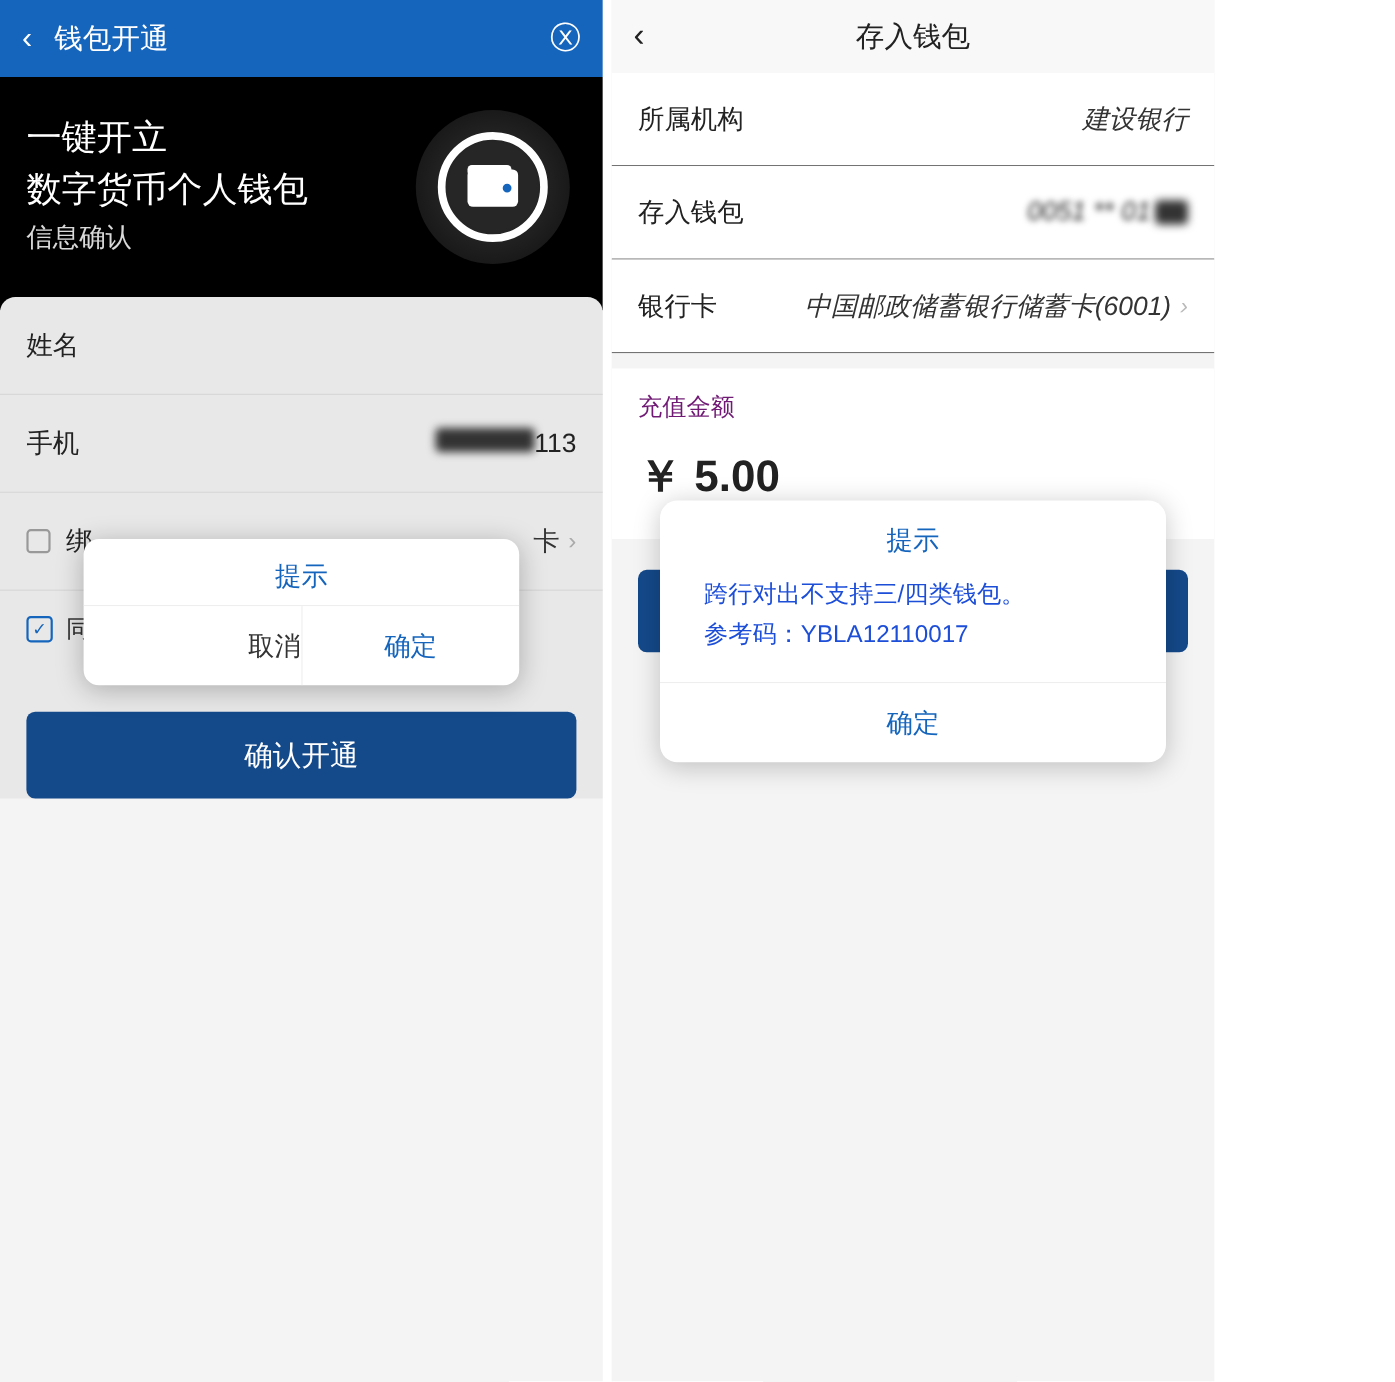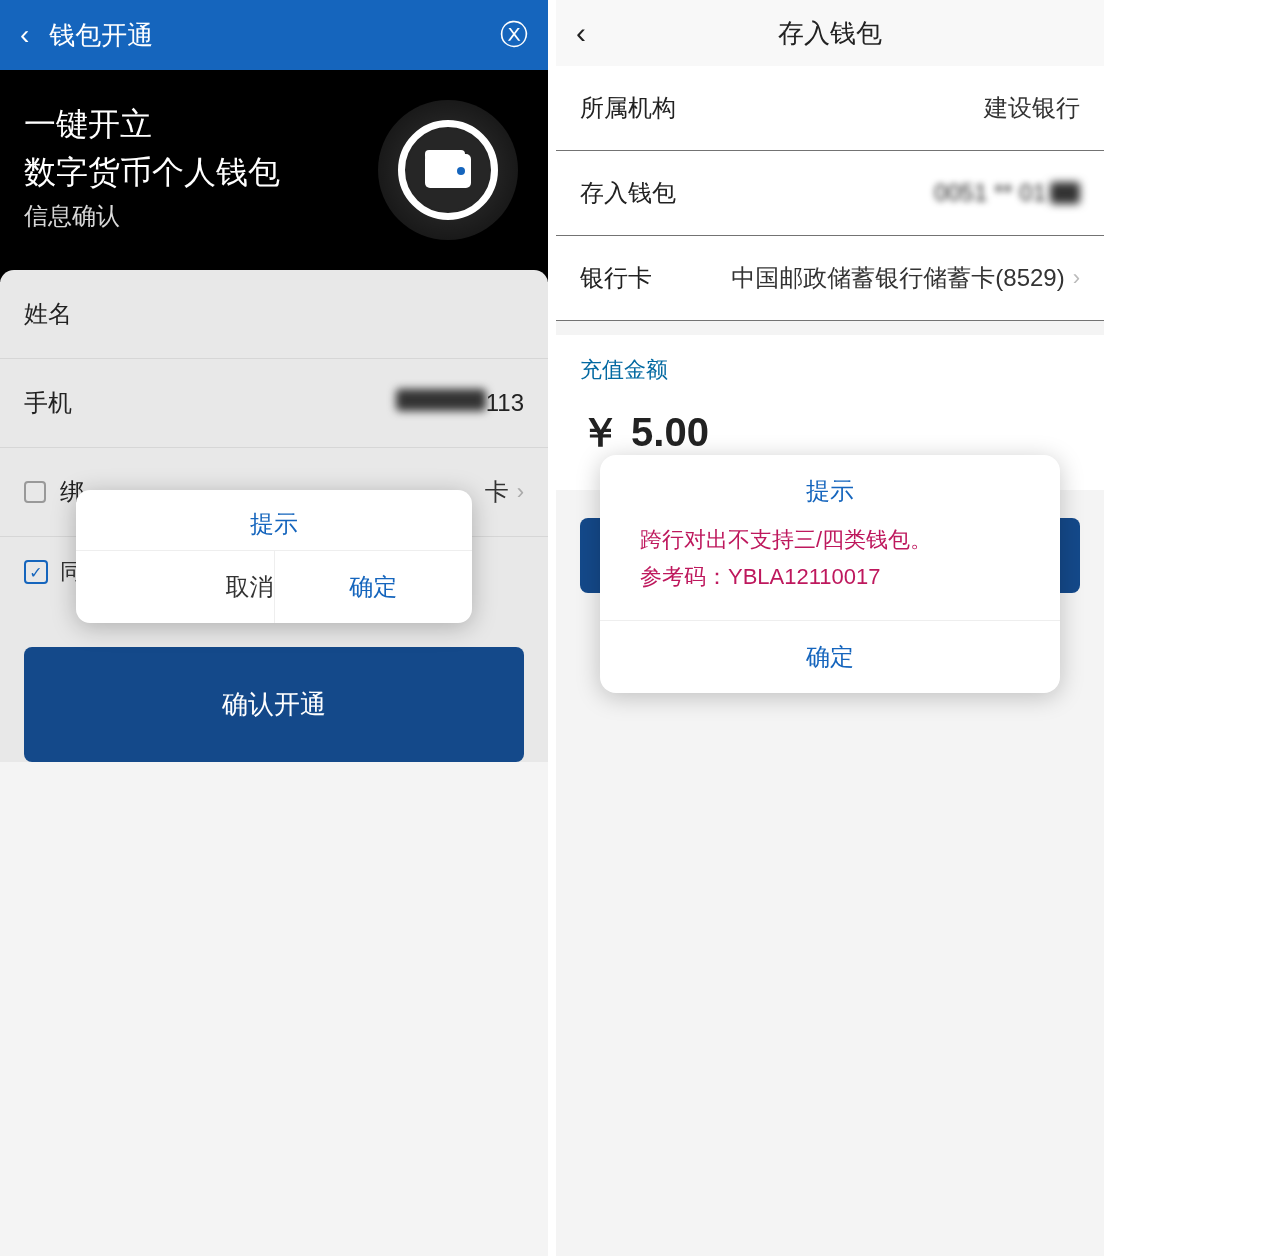--- a/index.html
+++ b/index.html
@@ -27,55 +27,55 @@
     .form-card { background: #e8e8e8; border-radius: 14px 14px 0 0; margin-top: -12px; position: relative; }
     .form-row { display: flex; align-items: center; padding: 28px 24px; border-bottom: 1px solid #d6d6d6; font-size: 24px; color: #333; justify-content: flex-end; }
     .form-label { flex: 1; color: #222; }
     .form-value { color: #222; }
     .chev { color: #aaa; margin-left: 8px; font-size: 22px; }
 
     .agree-row { display: flex; align-items: center; padding: 20px 24px; font-size: 22px; color: #333; }
     .checkbox { width: 24px; height: 24px; border: 2px solid #1565bd; border-radius: 4px; margin-right: 12px; display: inline-flex; align-items: center; justify-content: center; color: #1565bd; font-size: 16px; }
     .link-blue { color: #1565bd; }
 
-    .confirm-btn { margin: 40px 24px; background: #14498a; color: #fff; font-size: 26px; padding: 40px; border-radius: 8px; text-align: center; }
+    .confirm-btn { margin: 40px 24px; background: #14498a; color: #fff; font-size: 26px; padding: 22px; border-radius: 8px; text-align: center; }
 
     .dialog-left {
       position: absolute; left: 76px; top: 490px; width: 396px;
       background: #fff; border-radius: 14px; box-shadow: 0 4px 24px rgba(0,0,0,0.25);
       z-index: 10; overflow: hidden;
     }
     .dialog-title { color: #1565bd; text-align: center; font-size: 24px; padding: 18px 0 10px; }
     .dialog-msg { color: #222; text-align: center; font-size: 22px; padding: 10px 20px 24px; }
     .dialog-btns { display: flex; border-top: 1px solid #eee; }
     .dialog-btn { flex: 1; text-align: center; padding: 20px 0; font-size: 24px; }
     .dialog-btn.cancel { color: #333; border-right: 1px solid #eee; text-align: right; }
     .dialog-btn.ok { color: #1565bd; }
 
     
     .header-right { background: #f8f8f8; color: #222; height: 66px; display: flex; align-items: center; justify-content: center; position: relative; font-size: 26px; }
     .header-right .back { position: absolute; left: 20px; font-size: 30px; color: #222; }
     .list-row { display: flex; align-items: center; padding: 26px 24px; border-bottom: 1px solid #737373; background: #fff; font-size: 24px; }
     .list-label { color: #222; flex: 0 0 auto; min-width: 120px; }
-    .list-value { flex: 1; text-align: left; color: #333; display:flex; align-items:center; justify-content:flex-end; }
+    .list-value { flex: 1; text-align: left; color: #333; display:flex; align-items:center; justify-content:flex-end;font-style:italic; }
     .list-value .chev { color: #bbb; }
 
     .amount-block { background: #fff; margin-top: 14px; padding: 20px 24px 30px; }
-    .amount-label { font-size: 22px; color: #0369a1; }
+    .amount-label { font-size: 22px; color: #701a75; }
     .amount-value { font-size: 40px; color: #222; margin-top: 20px; font-weight: bold; }
 
     .confirm-btn-right { margin: 28px 24px; background: #14498a; color: #fff; font-size: 26px; padding: 22px; border-radius: 8px; text-align: center; }
 
     .dialog-right {
       position: absolute; left: 50%; top: 455px; transform: translateX(-50%);
       width: 460px; background: #fff; border-radius: 16px; box-shadow: 0 4px 24px rgba(0,0,0,0.22);
       z-index: 10; overflow: hidden;
     }
     .dialog-right .dialog-title { padding: 20px 0 14px; }
-    .dialog-right .dialog-msg { text-align: left; padding: 0 40px 24px; line-height: 1.7; color: #be185d; }
+    .dialog-right .dialog-msg { text-align: left; padding: 0 40px 24px; line-height: 1.7; color: #1d4ed8; }
     .dialog-right .dialog-single { border-top: 1px solid #eee; text-align: center; padding: 20px 0; color: #1565bd; font-size: 24px; }
 
     .blur { filter: blur(4px); background: #333; color: transparent; border-radius: 4px; display:inline-block; }
     .blur2 { filter: blur(3px); color:#222; }
   </style>
 </head>
 <body>
 
 <div class="screen">
   <div class="header-left">
@@ -145,21 +145,21 @@
   <div class="list-row">
     <span class="list-label">存入钱包</span>
     <span class="list-value">
         <span class="blur2">0051 ** 01</span>
         <span class="blur" style="width:30px;height:22px;margin-left:4px"></span>
       </span>
   </div>
   <div class="list-row">
     <span class="list-label">银行卡</span>
     <span class="list-value">
-        <span>中国邮政储蓄银行储蓄卡(8529)</span>
+        <span>中国邮政储蓄银行储蓄卡(6001)</span>
         <span class="chev">›</span>
       </span>
   </div>
 
   <div class="amount-block">
     <div class="amount-label">充值金额</div>
     <div class="amount-value">￥ 5.00</div>
   </div>
 
   <div class="confirm-btn-right">&nbsp;</div>

